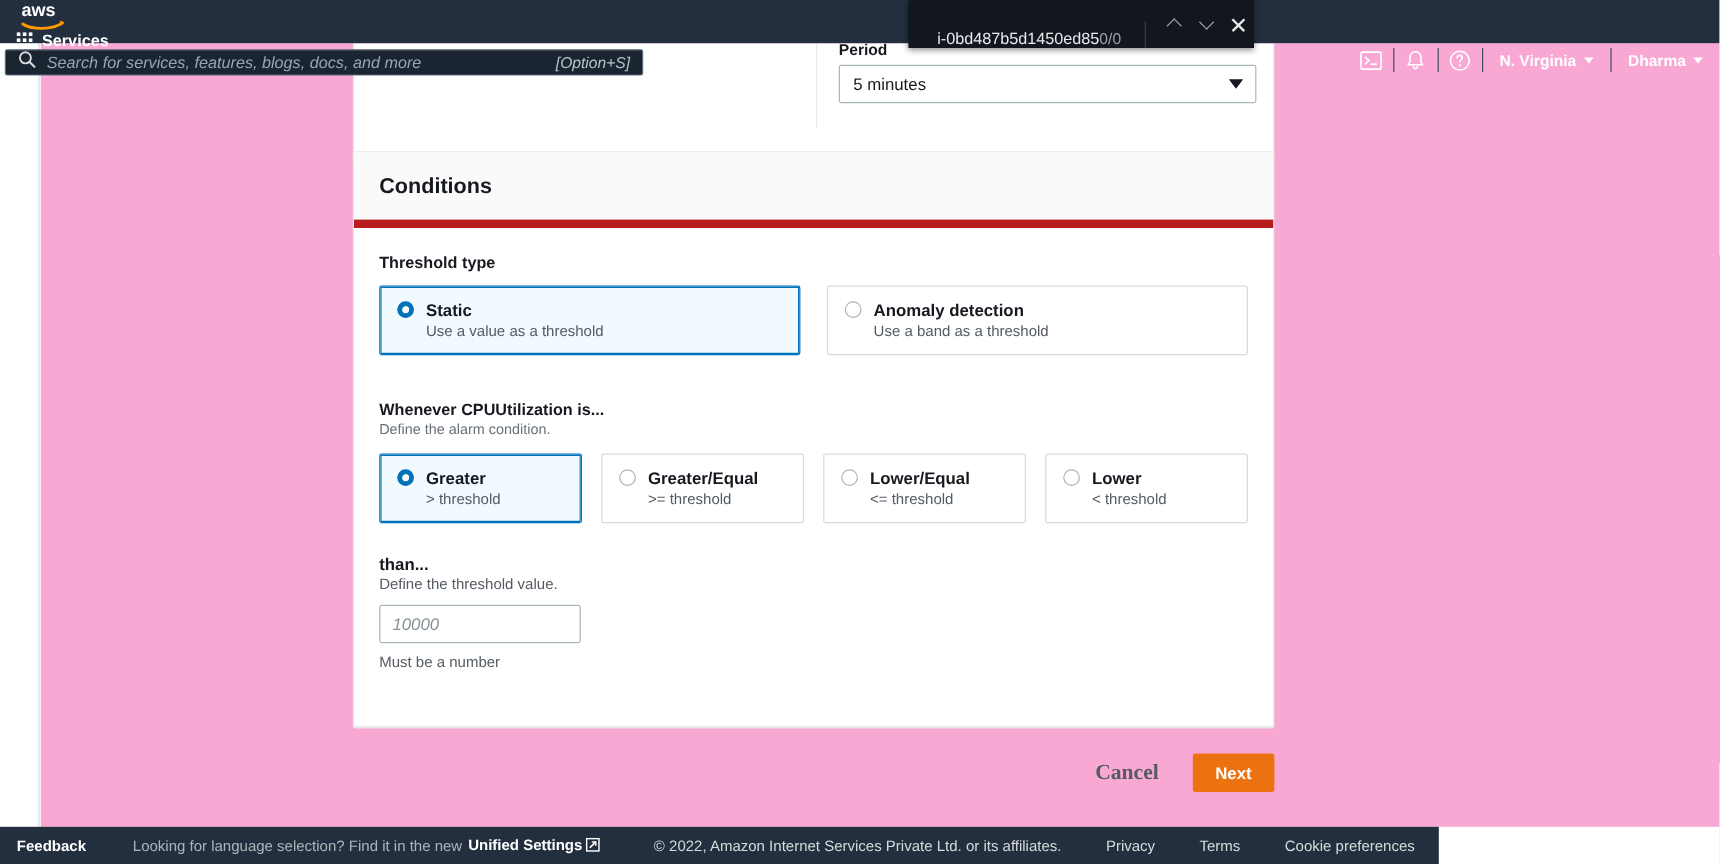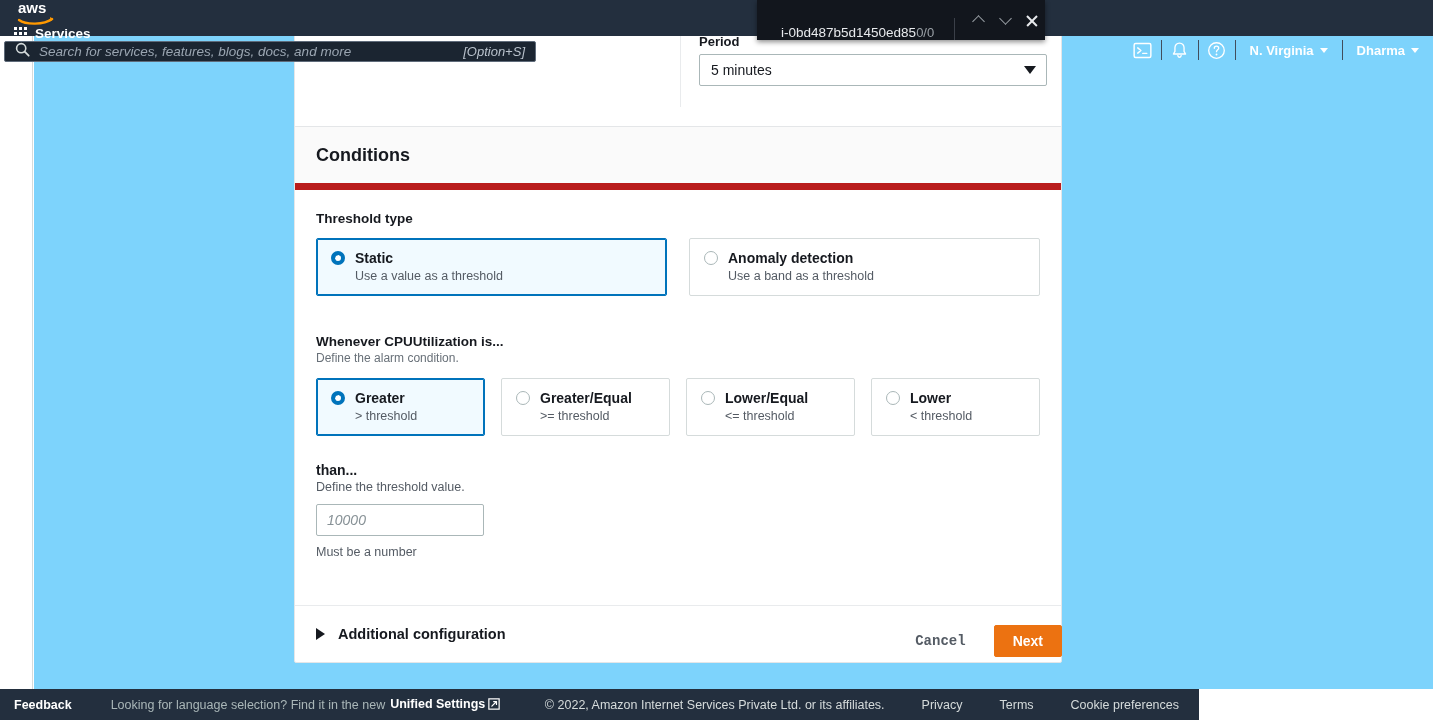--- a/index.html
+++ b/index.html
@@ -147,21 +147,21 @@
   .hamburger i {
     display: block; height: 2.6px; background: #414d5c;
     margin-bottom: 3.4px; border-radius: 1px;
   }
   .hamburger i:last-child { margin-bottom: 0; }
 
   
   .canvas {
     position: absolute; left: 34px; top: 36px;
     width: 1399px; height: 653px;
-    background: #7dd3fc;
+    background: #f9a8d4;
     overflow: hidden;
   }
 
   
   .panel-top {
     position: absolute; left: 260px; top: -72px;
     width: 768px; height: 175px;
     background: #ffffff;
     border: 1px solid #e4e6e8;
     border-radius: 2px;
@@ -301,23 +301,23 @@
   .addl-label { font-size: 14.5px; font-weight: bold; color: #16191f; }
 
   
   .actions {
     position: absolute; left: 260px; top: 589px;
     width: 768px;
     display: flex; align-items: center; justify-content: flex-end;
     gap: 22px;
   }
   .btn-link {
-    font-size: 14px; font-weight: bold; color: #545b64;
+    font-size: 18px; font-weight: bold; color: #545b64;
     background: none; border: 0; cursor: pointer;
-    font-family: Liberation Mono, monospace;
+    font-family: Liberation Serif, serif;
     padding: 8px 6px;
     text-align: center;
   }
   .btn-primary {
     background: #ec7211; border: 1px solid #ec7211;
     color: #ffffff; font-size: 14px; font-weight: bold;
     font-family: "Liberation Sans", sans-serif;
     border-radius: 2px;
     padding: 0 18px; height: 32px;
     cursor: pointer;
@@ -530,24 +530,20 @@
 
       <div class="than-block">
         <div class="than-title">than...</div>
         <div class="than-hint">Define the threshold value.</div>
         <input class="num-input" type="text" placeholder="10000" style="">
         <div class="must-be">Must be a number</div>
       </div>
     </div>
 
     <div class="addl-sep"></div>
-    <div class="addl-row">
-      <span class="tri-right"></span>
-      <span class="addl-label">Additional configuration</span>
-    </div>
   </div>
 
   <div class="actions">
     <button class="btn-link">Cancel</button>
     <button class="btn-primary">Next</button>
   </div>
 </div>
 
 <div class="footer">
   <span class="f-feedback">Feedback</span>

